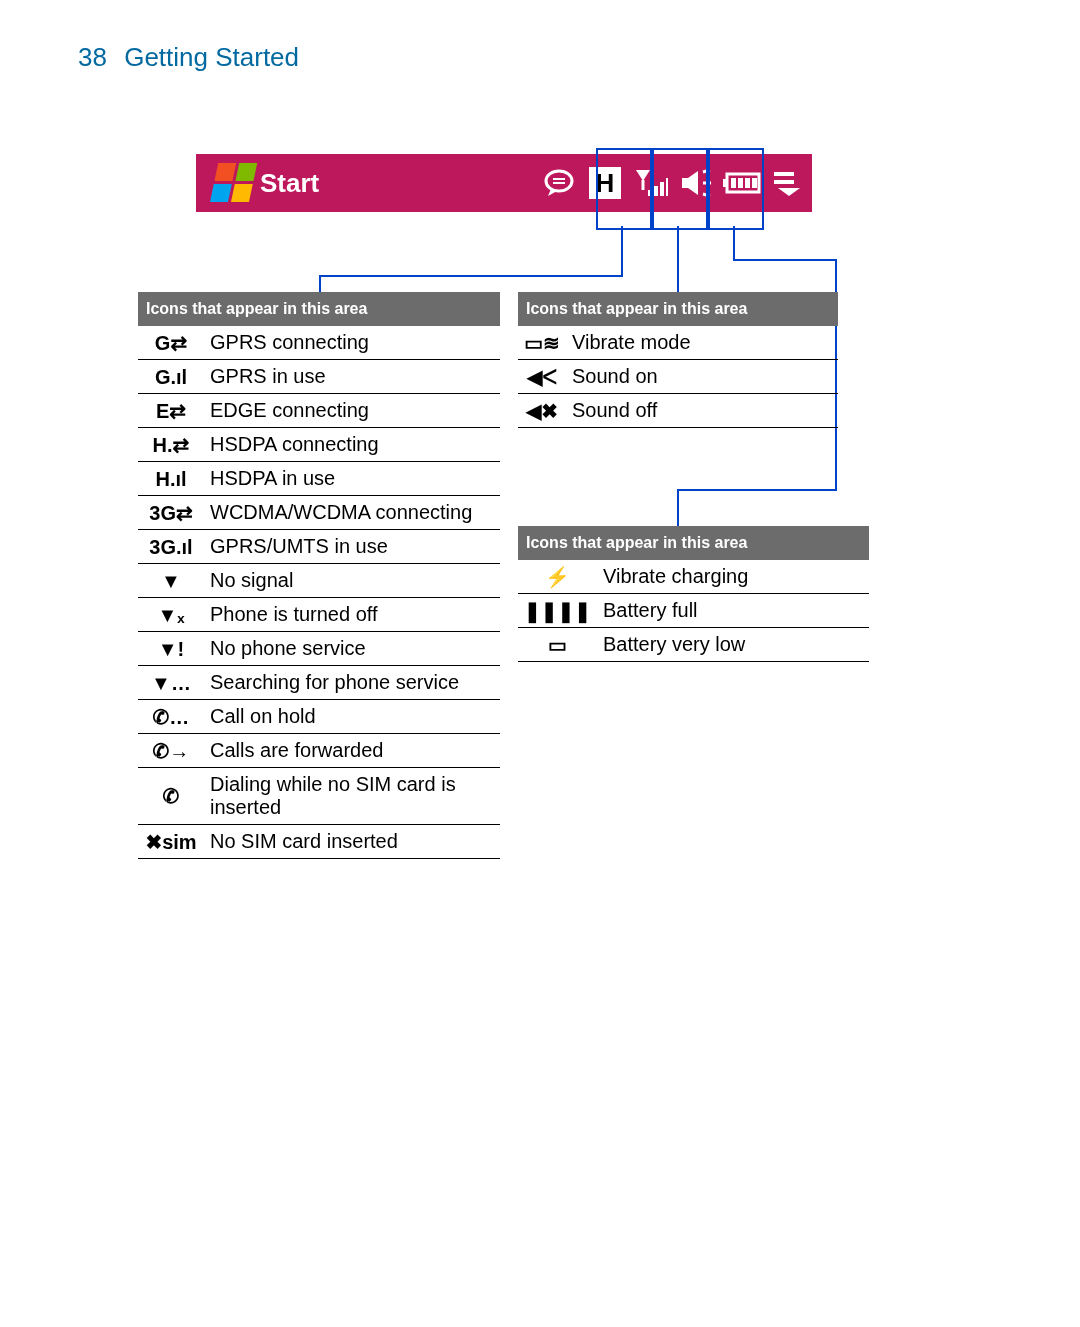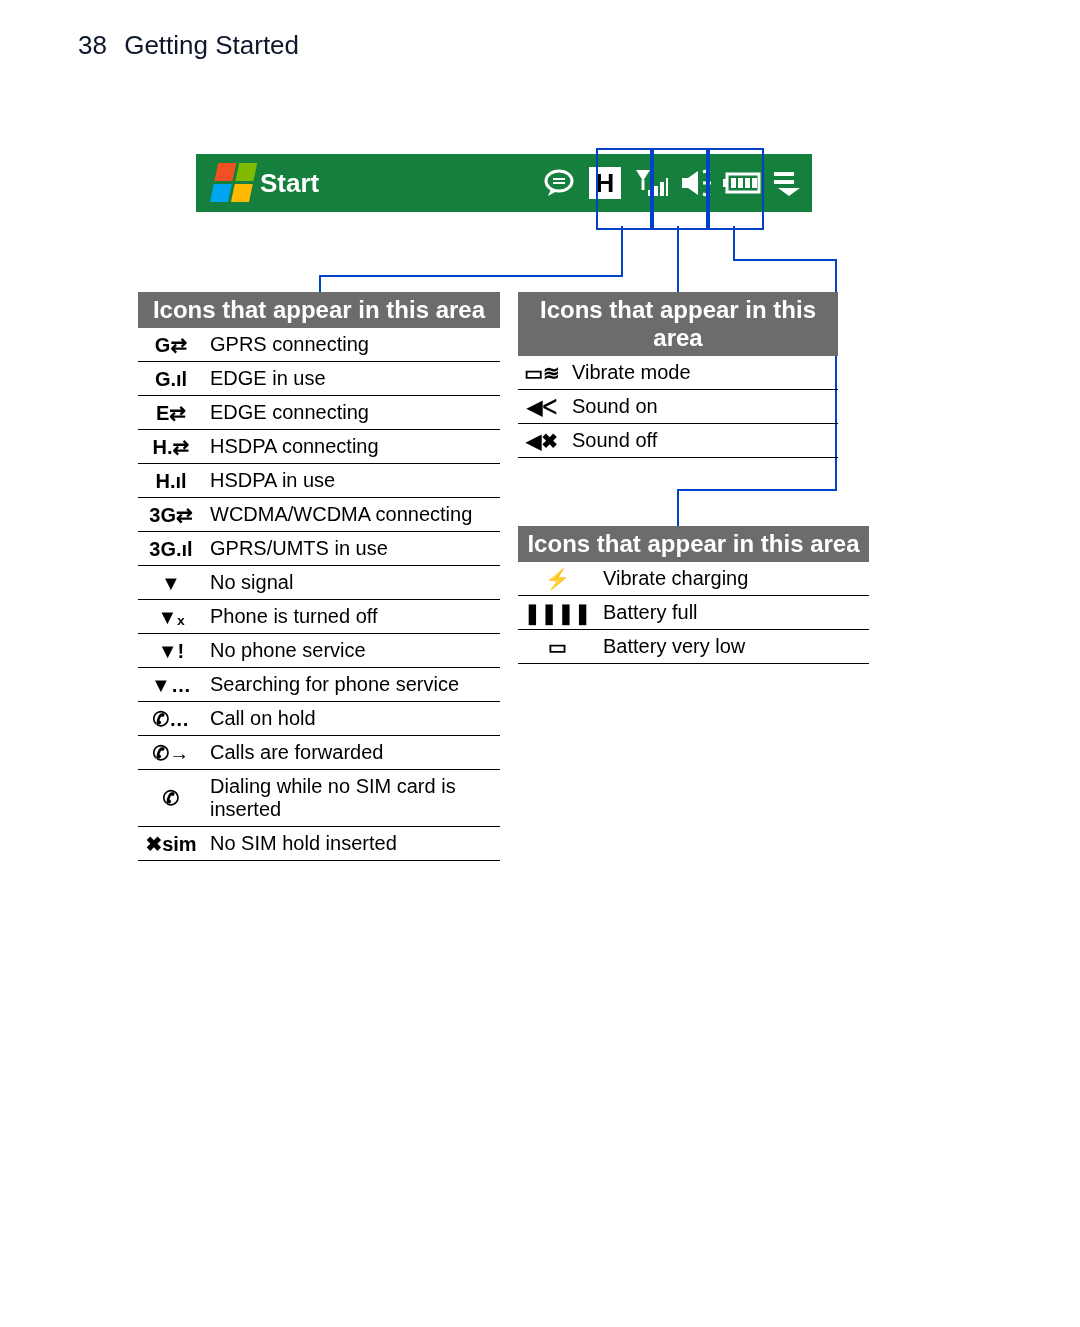--- a/index.html
+++ b/index.html
@@ -1,40 +1,40 @@
 <!DOCTYPE html>
 <html><head>
 <meta charset="utf-8">
 <style>
 html,body{margin:0;padding:0;background:#fff;font-family:"Segoe UI",Arial,sans-serif;color:#000;}
 .page{width:1080px;height:1327px;position:relative;}
-.header{position:absolute;left:78px;top:30px;font-size:26px;color:#0f172a;}
+.header{position:absolute;left:78px;top:42px;font-size:26px;color:#0369a1;}
 .header .pnum{margin-right:10px;}
 
 
-.statusbar{position:absolute;left:196px;top:154px;width:616px;height:58px;background:#15803d;color:#fff;display:flex;align-items:center;font-weight:bold;font-size:28px;}
+.statusbar{position:absolute;left:196px;top:154px;width:616px;height:58px;background:#be185d;color:#fff;display:flex;align-items:center;font-weight:bold;font-size:28px;}
 .winlogo{width:40px;height:40px;margin-left:18px;display:grid;grid-template-columns:1fr 1fr;grid-template-rows:1fr 1fr;gap:2px;transform:skew(-12deg);}
 .winlogo span{display:block;width:18px;height:18px;}
 .winlogo .r{background:#f25022;} .winlogo .g{background:#7fba00;} .winlogo .b{background:#00a4ef;} .winlogo .y{background:#ffb900;}
 .start-label{margin-left:6px;font-size:26px;}
 .right-icons{margin-left:auto;display:flex;align-items:center;height:100%;}
 .ri{width:46px;height:40px;display:flex;align-items:center;justify-content:center;font-size:28px;position:relative;}
 
 
 .hl{position:absolute;top:148px;height:78px;border:2px solid #0042c8;}
 #hl1{left:596px;width:52px;}
 #hl2{left:652px;width:52px;}
 #hl3{left:708px;width:52px;}
 
 
 svg.connectors{position:absolute;left:0;top:0;width:1080px;height:1327px;pointer-events:none;}
 
 
 .tbl{position:absolute;border-collapse:collapse;font-size:20px;}
-.tbl th{background:#6c6c6c;color:#fff;font-weight:bold;text-align:center;padding:4px 8px;height:26px;font-size:24px;}
+.tbl th{background:#6c6c6c;color:#fff;font-weight:bold;text-align:left;padding:4px 8px;height:26px;font-size:16px;}
 .tbl td{border-bottom:1px solid #000;padding:5px 6px;vertical-align:middle;}
 .tbl td.iconcell{width:54px;text-align:center;font-family:Arial,sans-serif;font-weight:bold;font-size:20px;line-height:1;}
 .tbl td.labelcell{min-width:260px;}
 
 #tbl-signal{left:138px;top:292px;width:362px;}
 #tbl-sound{left:518px;top:292px;width:320px;}
 #tbl-batt{left:518px;top:526px;width:320px;}
 </style>
 </head>
 <body>
@@ -124,21 +124,21 @@
           <th colspan="2">Icons that appear in this area</th>
         </tr>
   </tbody>
       <tbody id="signal-rows">
         <tr>
           <td class="iconcell">G⇄</td>
           <td class="labelcell">GPRS connecting</td>
         </tr>
         <tr>
           <td class="iconcell">G.ıl</td>
-          <td class="labelcell">EDGE in use</td>
+          <td class="labelcell">GPRS in use</td>
         </tr>
         <tr>
           <td class="iconcell">E⇄</td>
           <td class="labelcell">EDGE connecting</td>
         </tr>
         <tr>
           <td class="iconcell">H.⇄</td>
           <td class="labelcell">HSDPA connecting</td>
         </tr>
         <tr>
@@ -176,21 +176,21 @@
         <tr>
           <td class="iconcell">✆→</td>
           <td class="labelcell">Calls are forwarded</td>
         </tr>
         <tr>
           <td class="iconcell">✆</td>
           <td class="labelcell">Dialing while no SIM card is inserted</td>
         </tr>
         <tr>
           <td class="iconcell">✖sim</td>
-          <td class="labelcell">No SIM hold inserted</td>
+          <td class="labelcell">No SIM card inserted</td>
         </tr>
       </tbody>
 </table>
 
 <table class="tbl" id="tbl-sound">
   <tbody>
         <tr>
           <th colspan="2">Icons that appear in this area</th>
         </tr>
   </tbody>

